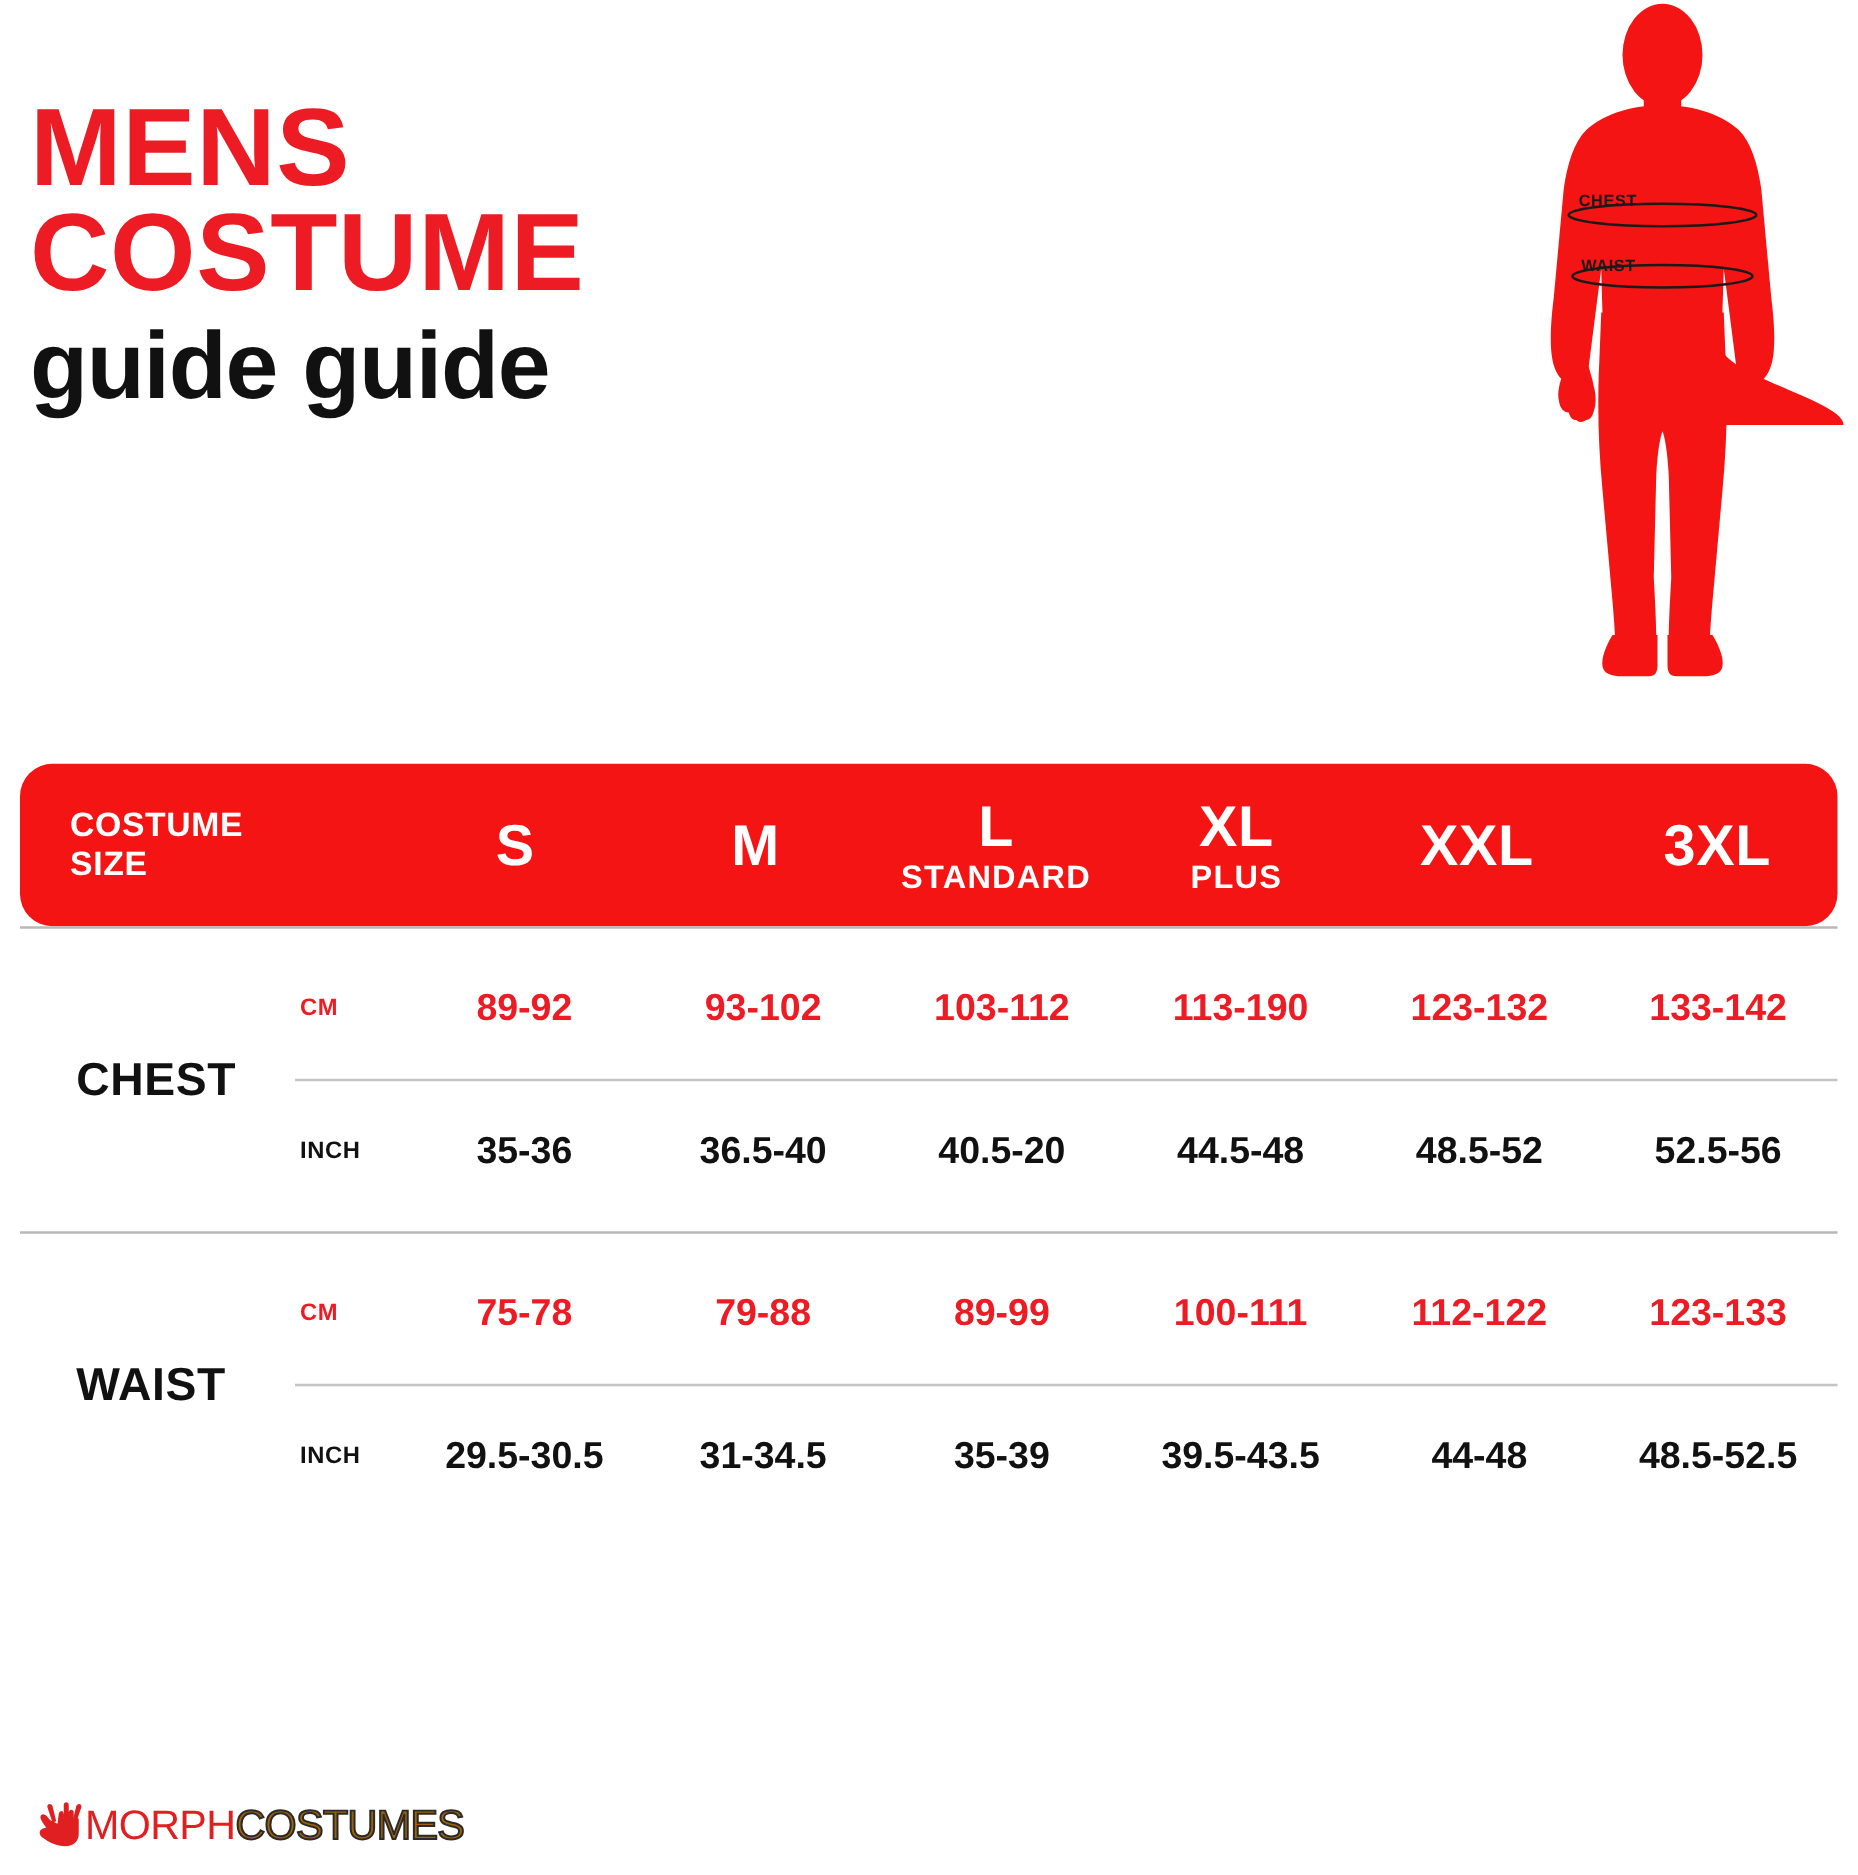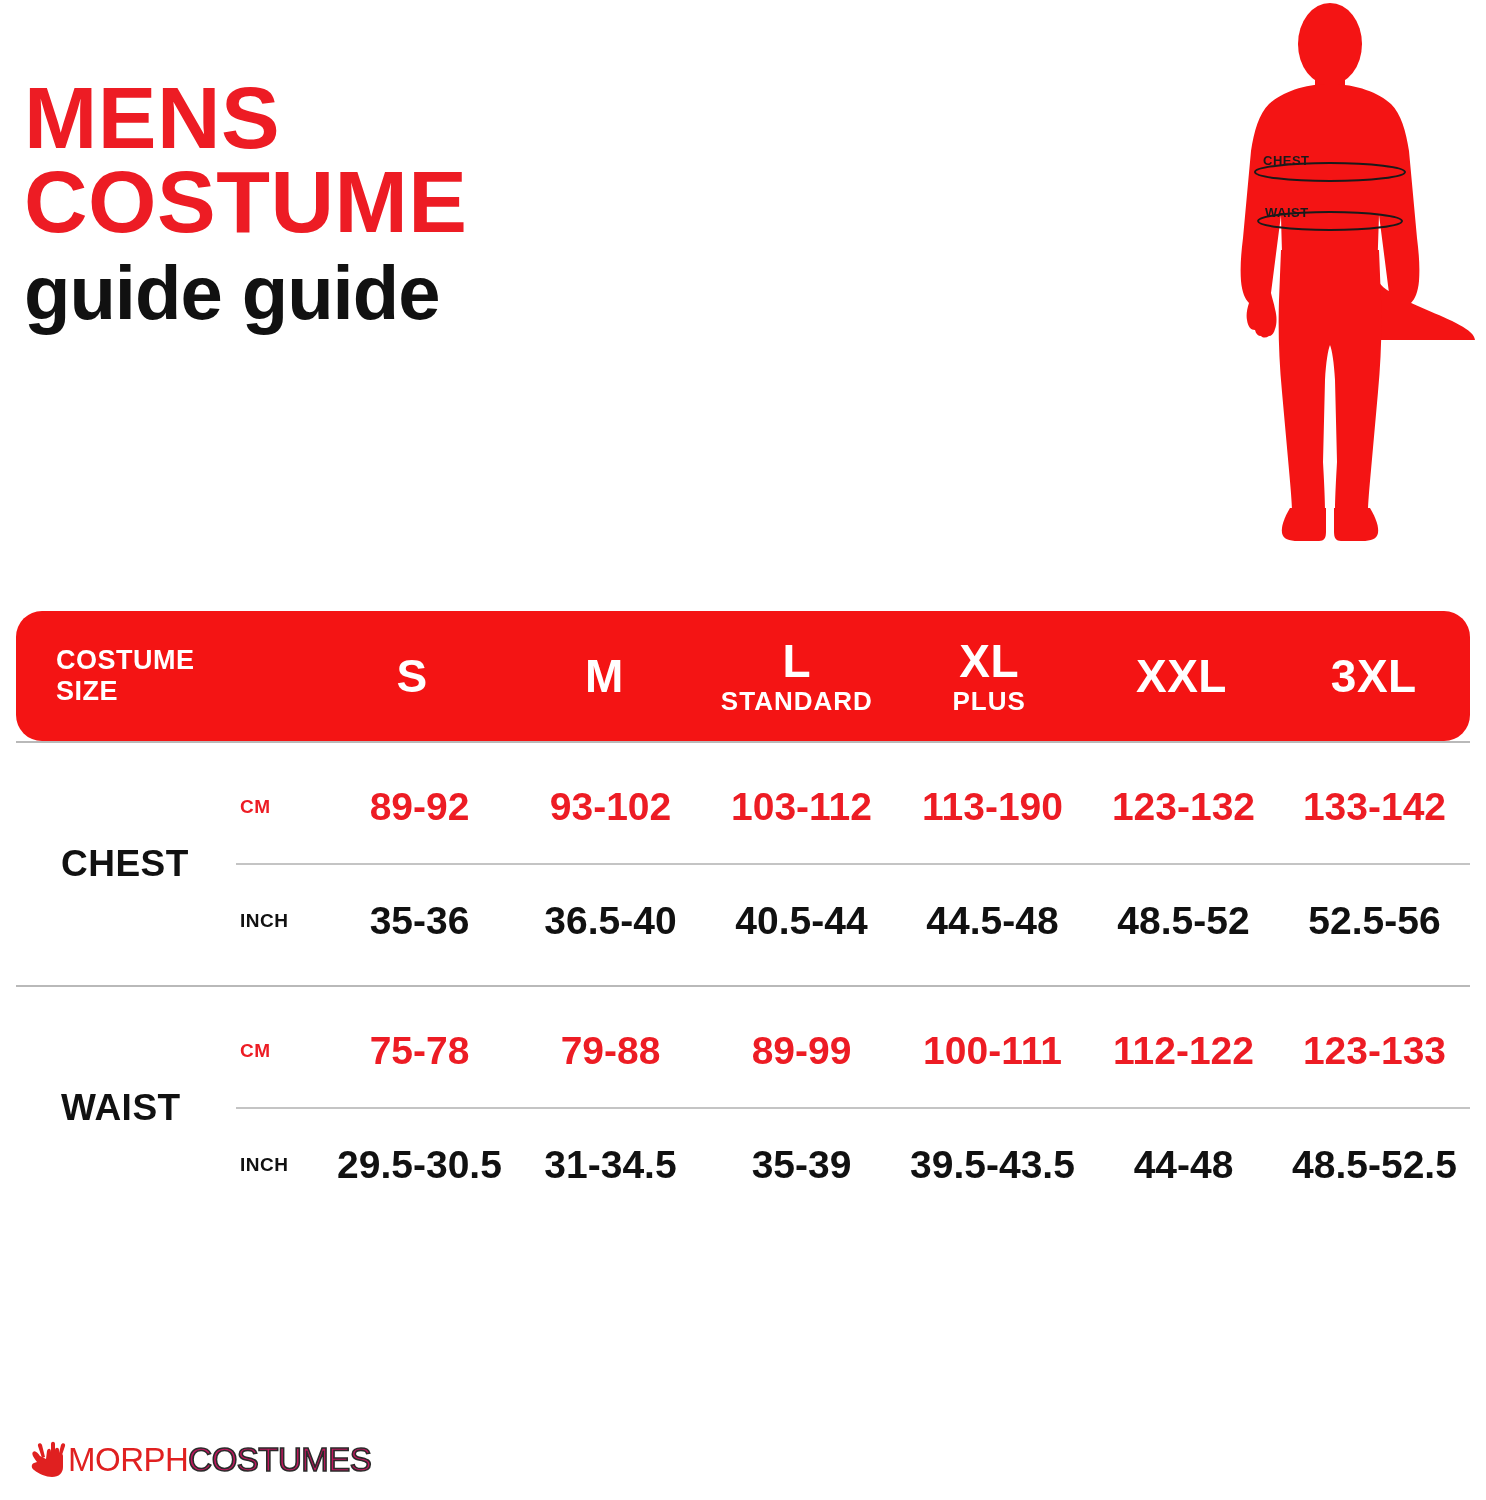--- a/index.html
+++ b/index.html
@@ -176,21 +176,21 @@
     padding-left: 4px;
     box-sizing: border-box;
   }
   .unit-tag.cm   { color: #ED1C24; }
   .unit-tag.inch { color: #111111; }
 
   .val-cell {
     flex: 1 1 0;
     text-align: center;
     font-weight: 700;
-    font-size: 39px;
+    font-size: 30px;
     white-space: nowrap;
   }
   .val-cell.cm   { color: #ED1C24; }
   .val-cell.inch { color: #111111; }
 
   
   #logo {
     position: absolute;
     left: 28px;
     top: 1432px;
@@ -202,21 +202,21 @@
   .logo-text {
     font-weight: 400;
     font-size: 33px;
     letter-spacing: -0.5px;
     line-height: 1;
   }
   .logo-morph {
     color: #E02020;
   }
   .logo-costumes {
-    color: #be185d;
+    color: #a16207;
     -webkit-text-stroke: 1.6px #2a2a2a;
     font-weight: 400;
   }
 </style>
 </head>
 <body>
 
 <div id="title-block">
   <div class="title-line">MENS</div>
   <div class="title-line">COSTUME</div>
@@ -345,21 +345,21 @@
         <div class="val-cell cm">103-112</div>
         <div class="val-cell cm">113-190</div>
         <div class="val-cell cm">123-132</div>
         <div class="val-cell cm">133-142</div>
       </div>
       <div class="divider-inner"></div>
       <div class="unit-row">
         <div class="unit-tag inch">INCH</div>
         <div class="val-cell inch">35-36</div>
         <div class="val-cell inch">36.5-40</div>
-        <div class="val-cell inch">40.5-44</div>
+        <div class="val-cell inch">40.5-20</div>
         <div class="val-cell inch">44.5-48</div>
         <div class="val-cell inch">48.5-52</div>
         <div class="val-cell inch">52.5-56</div>
       </div>
     </div>
   </div>
 
   <div class="divider-full" style="margin-top:8px;"></div>
 
   <div class="meas-group" style="margin-top:8px;">

